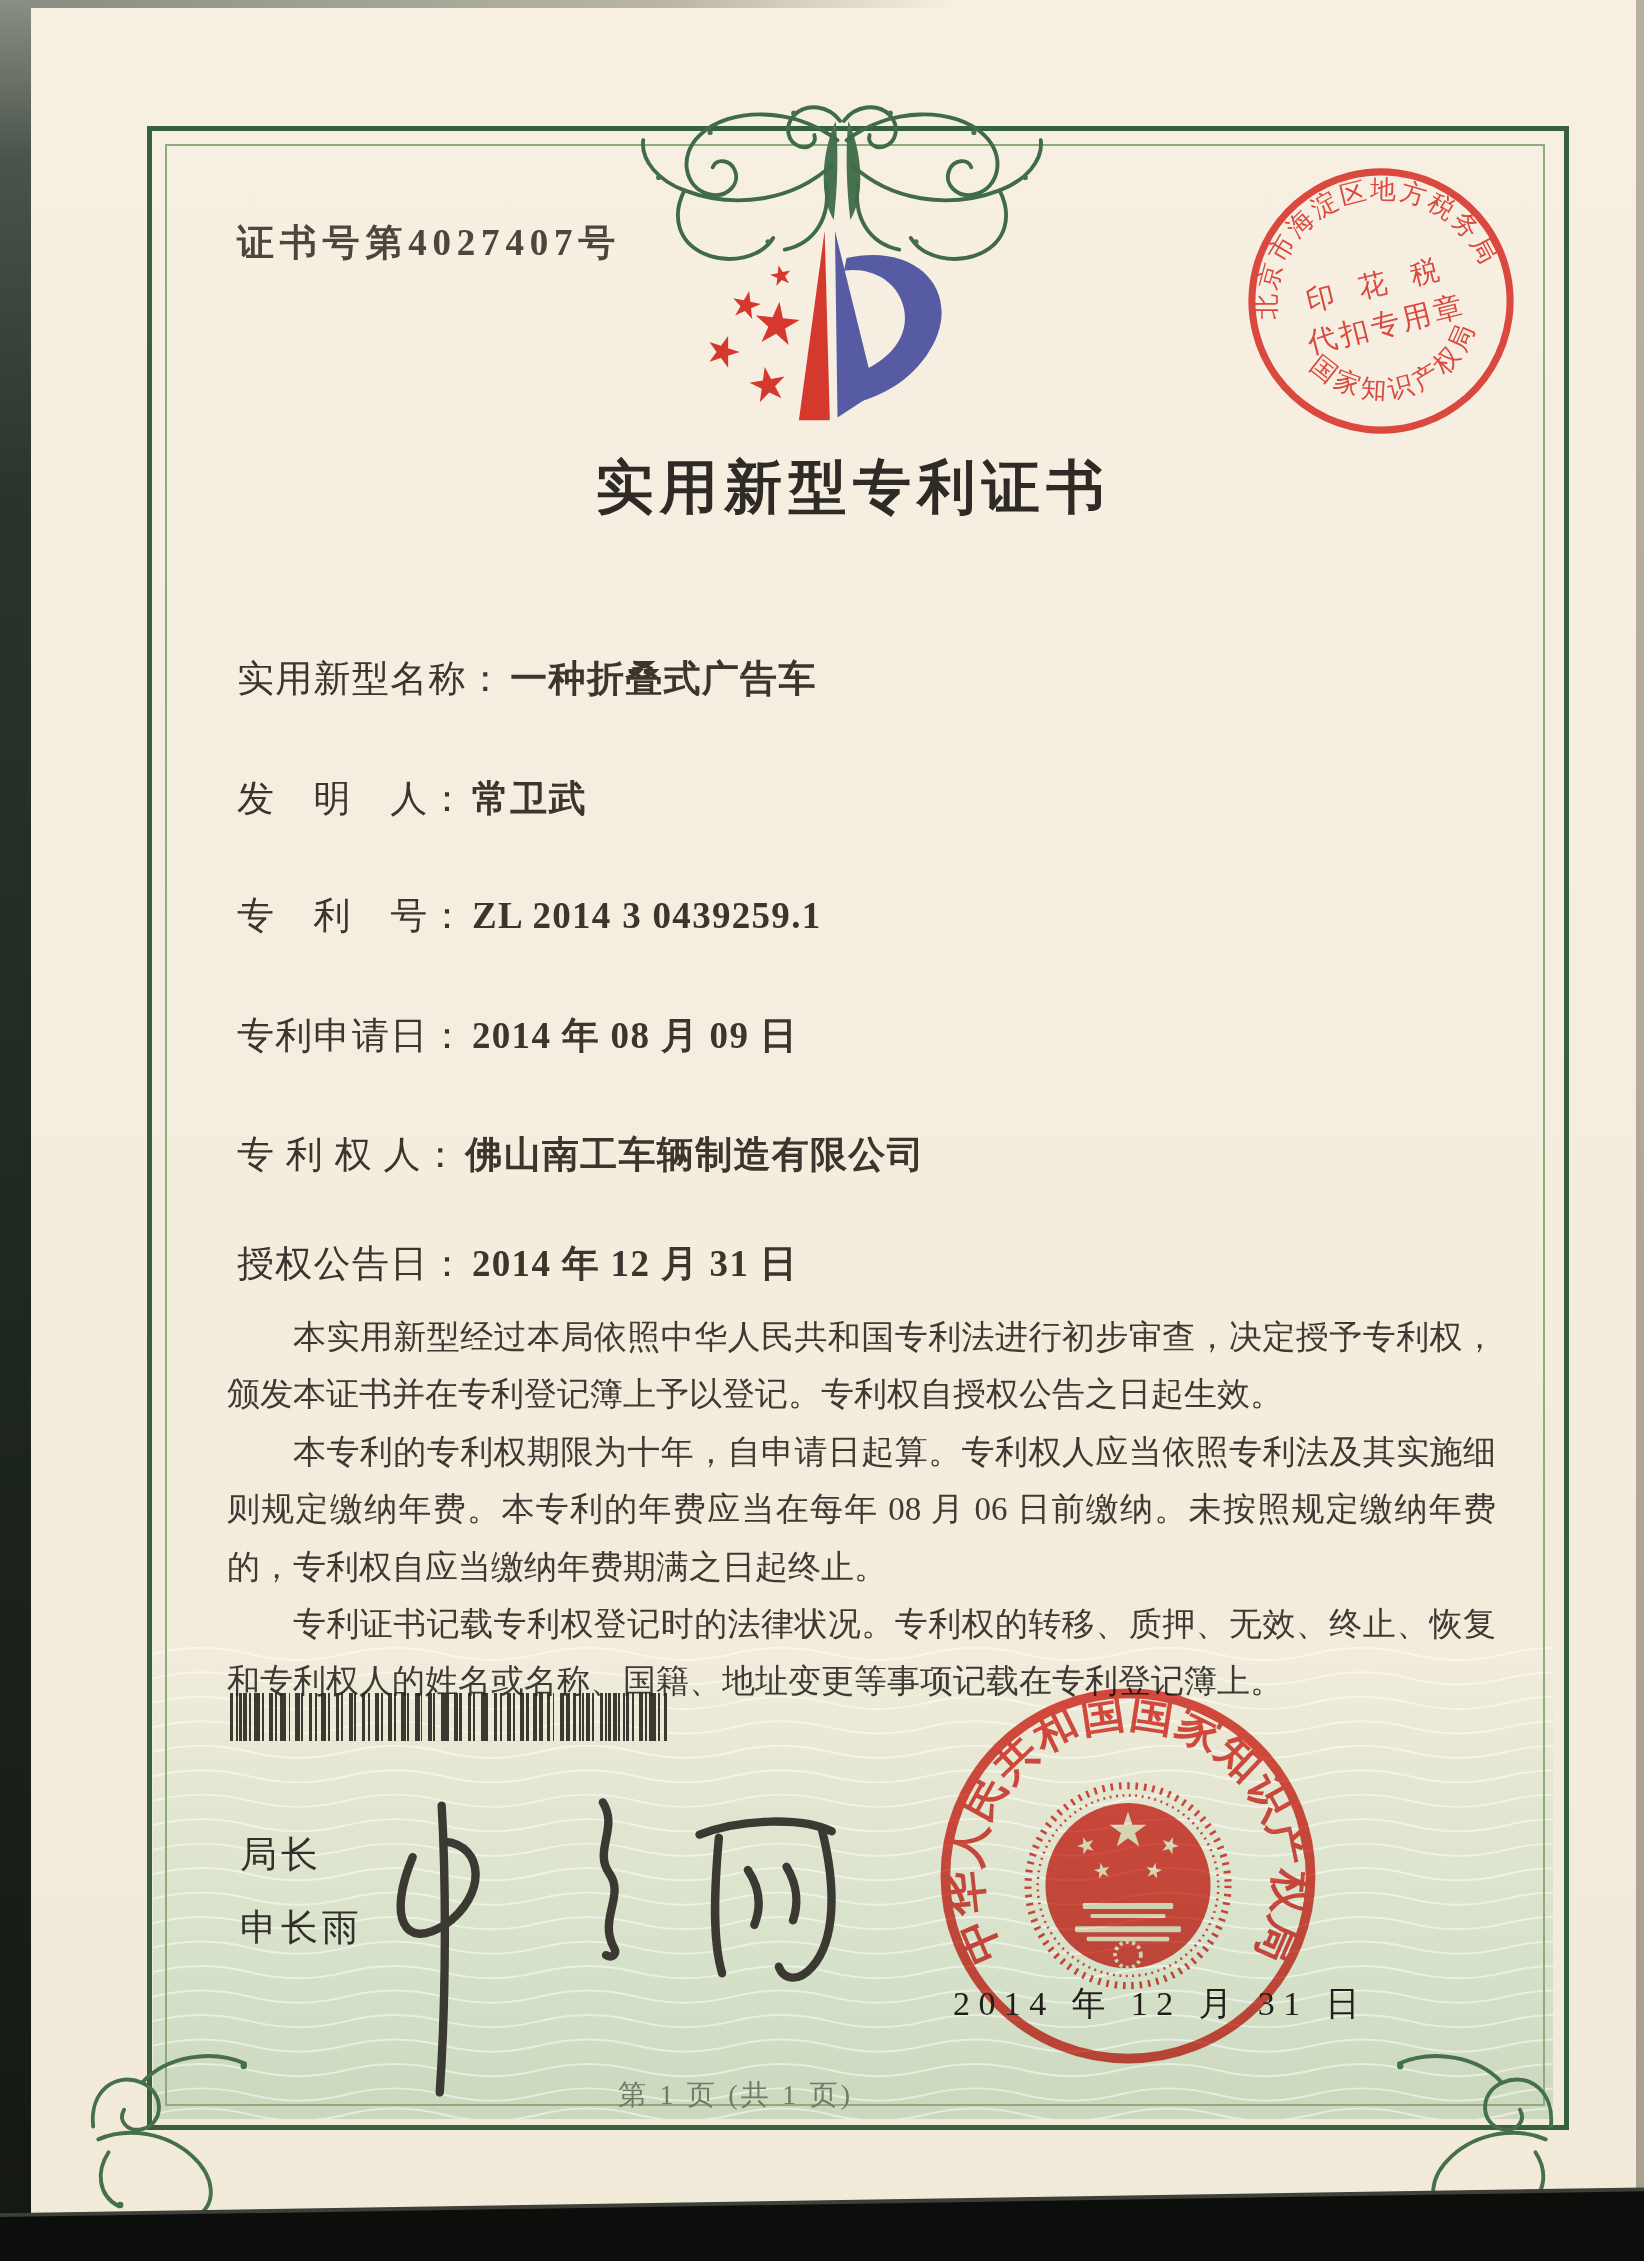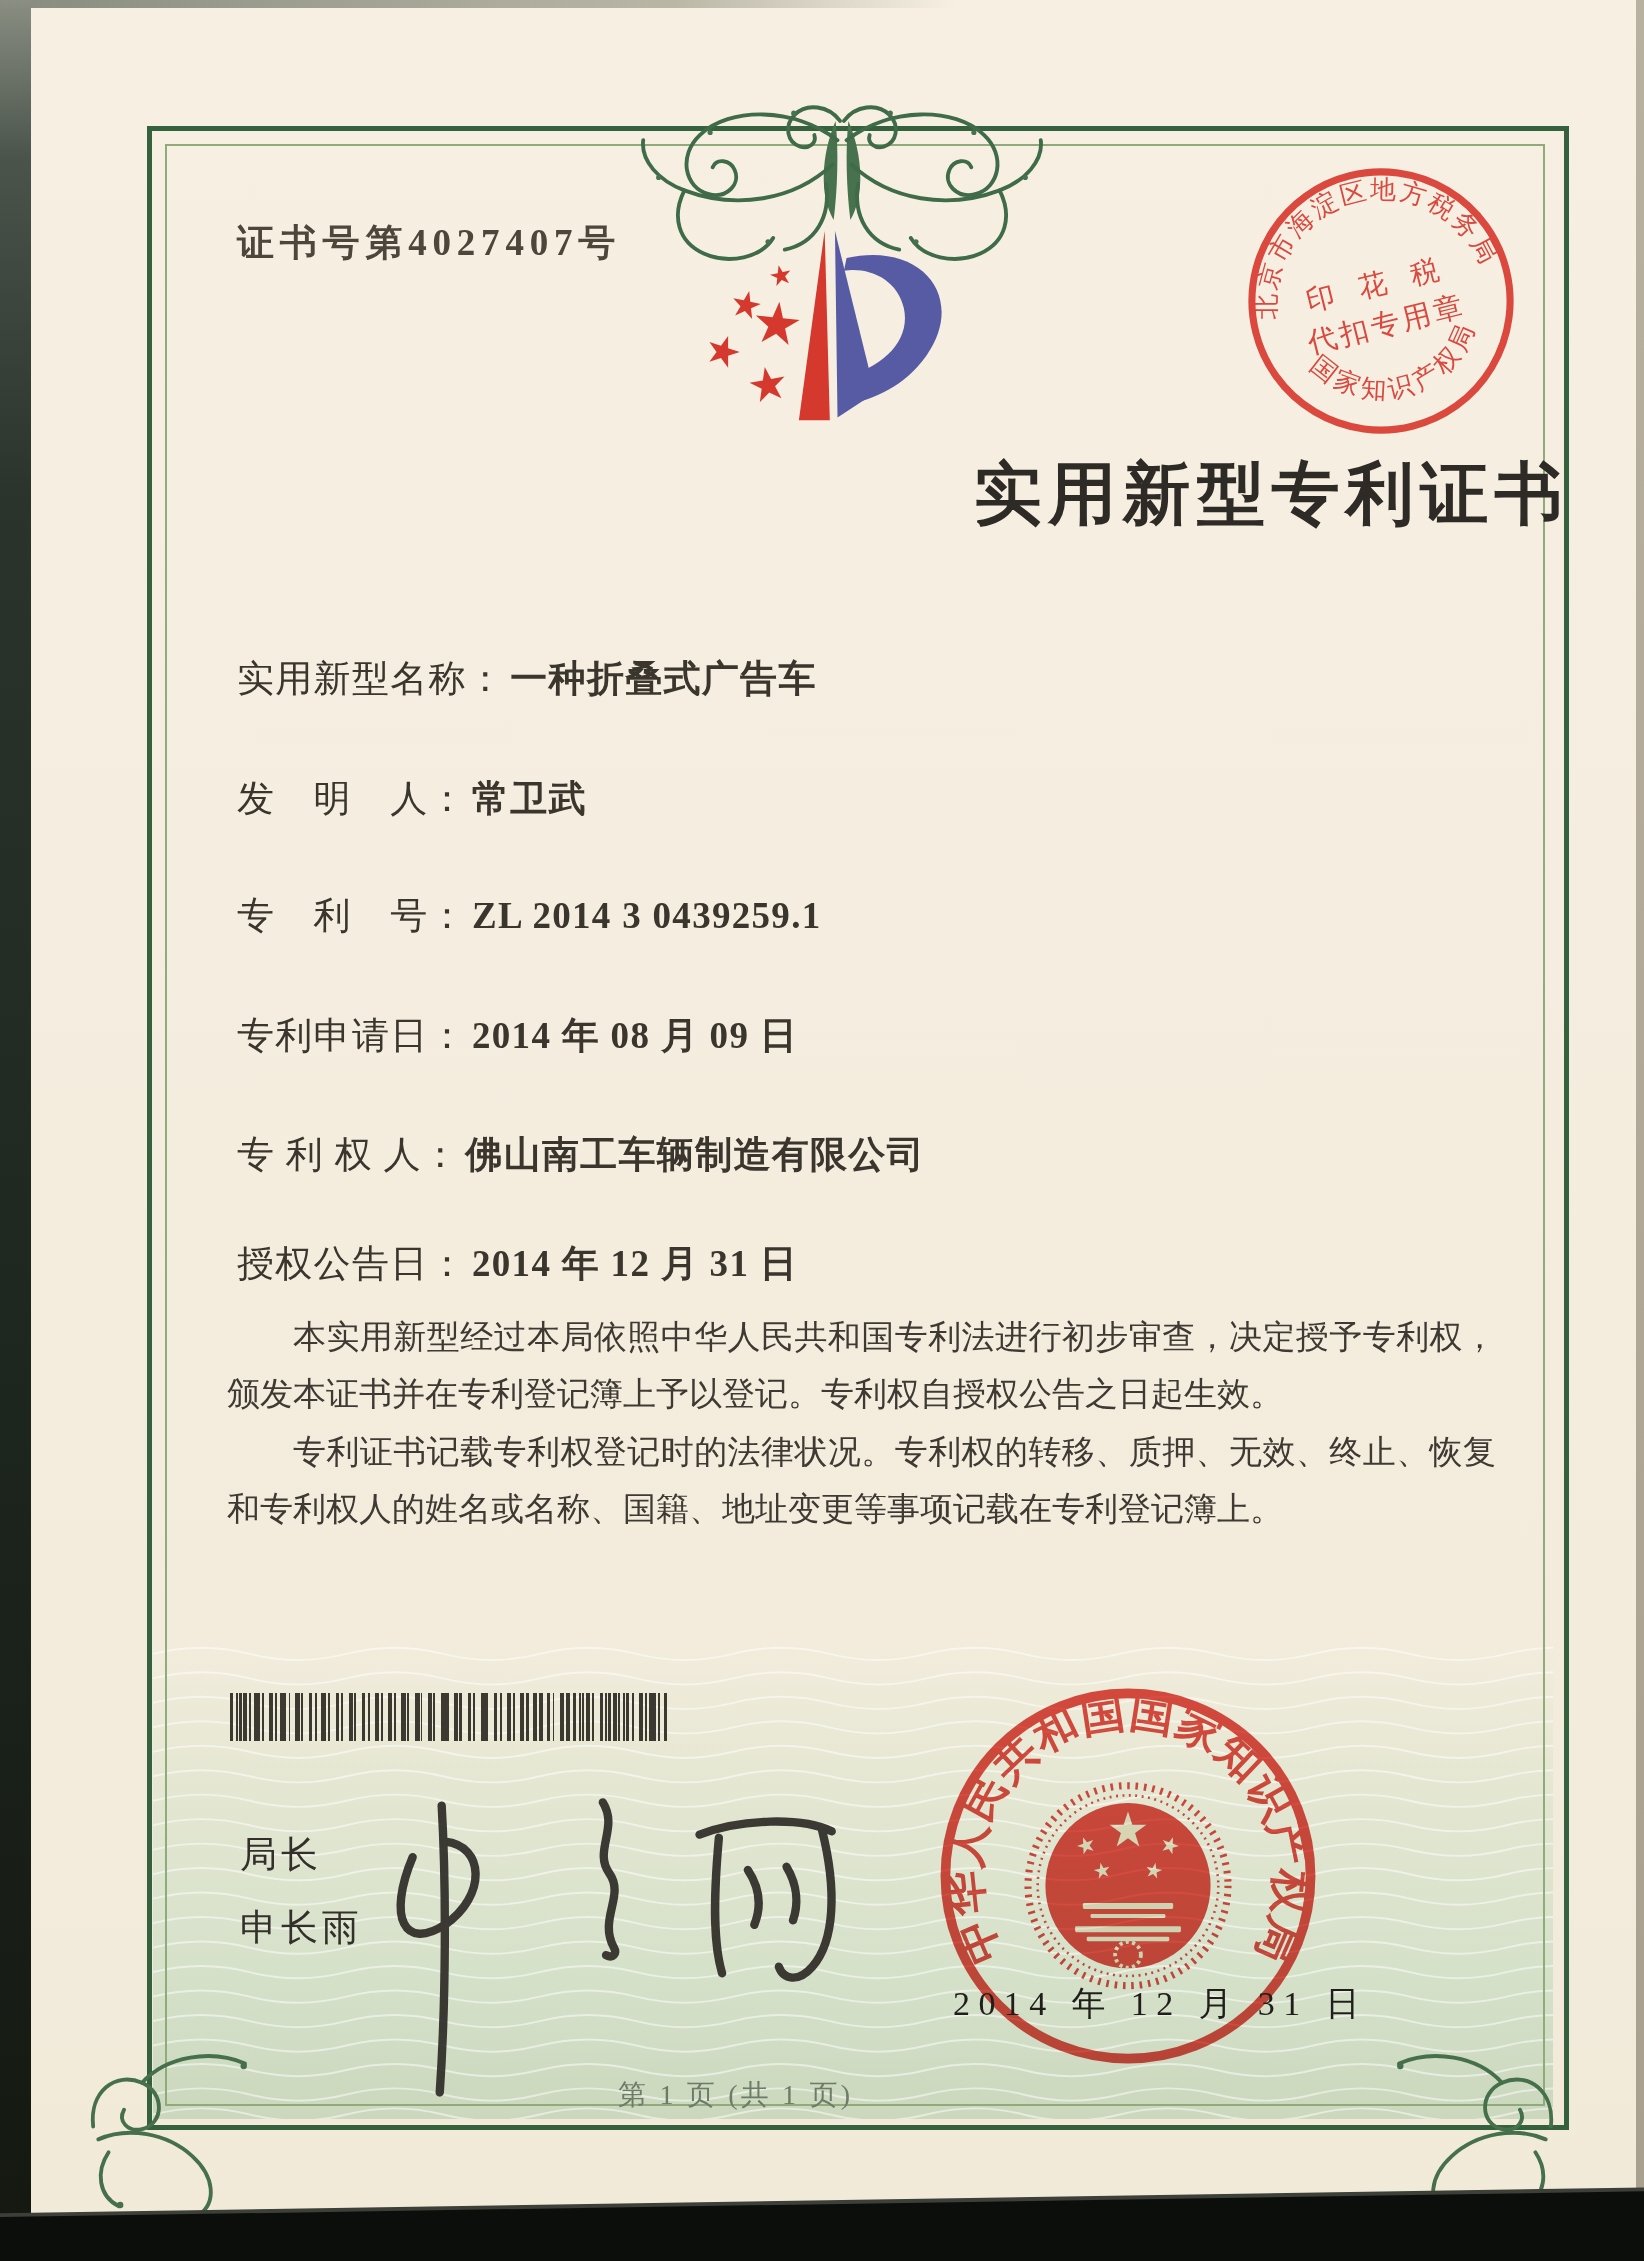--- a/index.html
+++ b/index.html
@@ -19,21 +19,21 @@
     transform:rotate(-0.9deg);box-shadow:0 -3.9px 0 #3c4038;}
   
   .frame-outer{left:147px;top:126px;width:1412px;height:1994px;border:5.8px solid #35613f;}
   .frame-inner{left:165px;top:144px;width:1376px;height:1958px;border:2.6px solid #90ab7b;}
   
   .green-zone{left:153px;top:1641px;width:1400px;height:478px;
     background:linear-gradient(180deg,rgba(221,230,208,0) 0%,rgba(217,227,203,.55) 30%,#d6e1ca 68%,#cbd8bd 100%);}
   .waves{left:0;top:0;width:100%;height:100%;}
   
   .cert-no{left:237px;top:218px;font-size:37px;letter-spacing:5.8px;color:#4e463a;font-weight:bold;}
-  .title{left:157px;top:449px;width:1412px;text-align:right;font-size:68px;font-weight:bold;
+  .title{left:147px;top:449px;width:1412px;text-align:center;font-size:58px;font-weight:bold;
     letter-spacing:6.4px;color:#2e2a25;}
   .field{left:237px;font-size:37px;color:#3a352d;letter-spacing:1.3px;white-space:nowrap;}
   .fvalue{margin-left:5.2px;font-weight:bold;}
   .body-text{left:227px;top:1309px;width:1269px;font-size:33px;color:#3e3a33;text-align:justify;}
   .body-text p{margin:0;text-indent:2em;line-height:1.74;}
   .sig-title{left:240px;font-size:37px;color:#33302b;letter-spacing:3.9px;}
   .seal-date{left:953px;top:1981px;width:426px;font-size:34px;letter-spacing:8.4px;color:#201e1a;
     white-space:nowrap;z-index:6;}
   .page-footer{left:618px;top:2076px;width:297px;font-size:28px;letter-spacing:3.2px;color:#6d7c68;}
   
@@ -193,20 +193,21 @@
 </div>
 <div class="abs field" style="top:1130px">
   <span>专 利 权 人：</span><span class="fvalue">佛山南工车辆制造有限公司</span>
 </div>
 <div class="abs field" style="top:1239px">
   <span>授权公告日：</span><span class="fvalue">2014 年 12 月 31 日</span>
 </div>
 
 <div class="abs body-text">
   <p>本实用新型经过本局依照中华人民共和国专利法进行初步审查，决定授予专利权，颁发本证书并在专利登记簿上予以登记。专利权自授权公告之日起生效。</p>
+  <p>本专利的专利权期限为十年，自申请日起算。专利权人应当依照专利法及其实施细则规定缴纳年费。本专利的年费应当在每年 08 月 06 日前缴纳。未按照规定缴纳年费的，专利权自应当缴纳年费期满之日起终止。</p>
   <p>专利证书记载专利权登记时的法律状况。专利权的转移、质押、无效、终止、恢复和专利权人的姓名或名称、国籍、地址变更等事项记载在专利登记簿上。</p>
 </div>
 
 <div class="abs barcode"></div>
 
 <div class="abs sig-title" style="top:1830px">局长</div>
 <div class="abs sig-title" style="top:1903px">申长雨</div>
 
 <svg class="abs signature" viewBox="0 0 860 560">
   <g stroke="#2e2b26" stroke-width="13" fill="none" stroke-linecap="round" opacity=".92">

